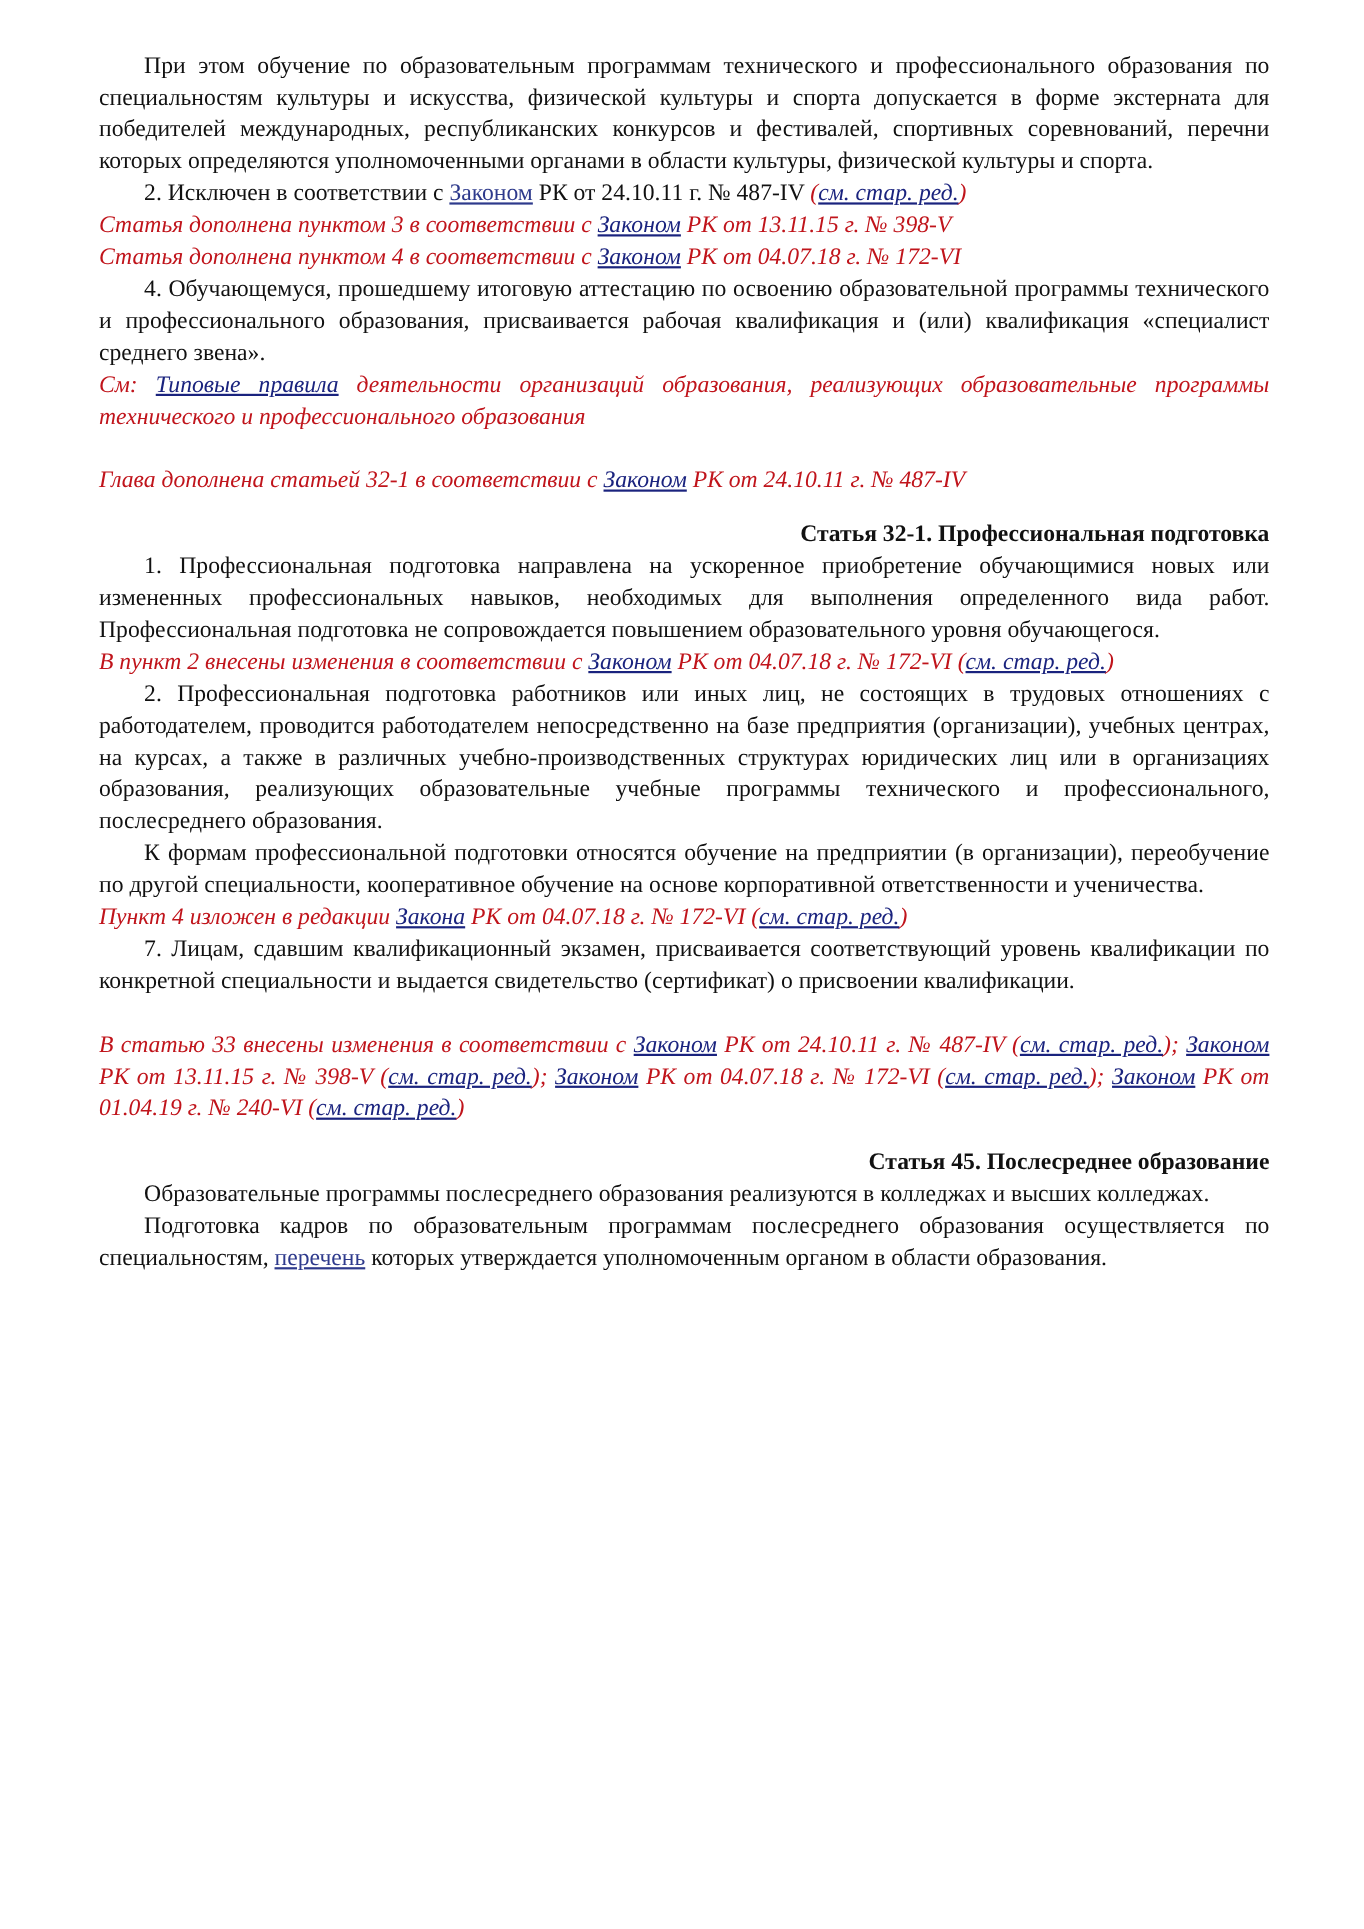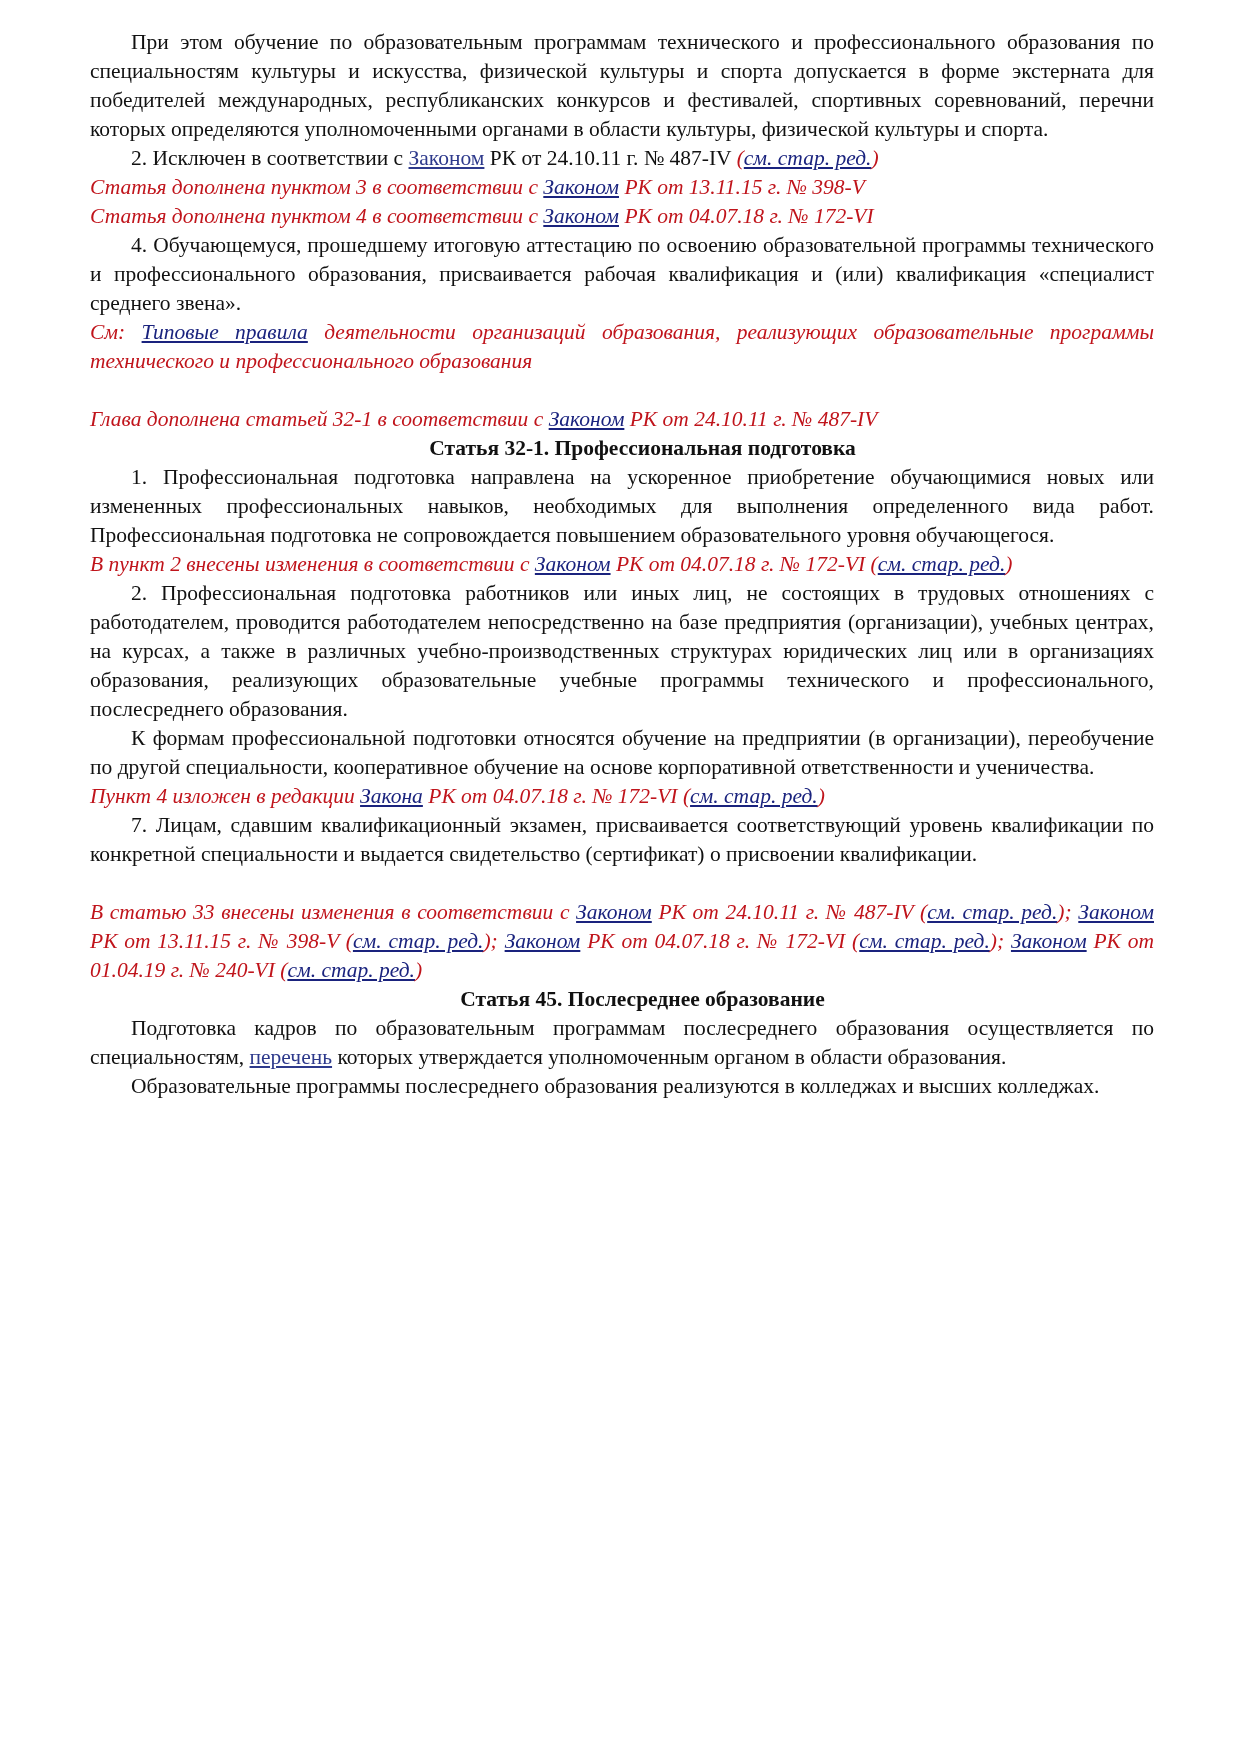--- a/index.html
+++ b/index.html
@@ -1,28 +1,28 @@
 <!DOCTYPE html>
 <html><head>
 <meta charset="utf-8">
 <style>
   html, body { margin: 0; padding: 0; background: #ffffff; }
   body { width: 1240px; height: 1754px; position: relative; overflow: hidden; }
   .page {
-    position: absolute; left: 90px; top: 28px; width: 1064px;
+    position: absolute; left: 90px; top: 45px; width: 1064px;
     font-family: "Liberation Serif", "DejaVu Serif", serif;
     font-size: 21.5px; line-height: 29px; color: #111111;
   }
   p { margin: 0; text-align: justify; }
   .indent { text-indent: 41px; }
   .note { color: #c0141b; font-style: italic; }
   a, .link { color: #1a237e; text-decoration: underline; cursor: pointer; }
   .plain-link { color: #2e3a8c; }
   .note .link { color: #1a237e; }
-  .heading { font-weight: bold; text-indent: 41px; text-align: center; }
+  .heading { font-weight: bold; text-indent: 41px; text-align: right; margin-top: 20px; }
   .gap { height: 29px; }
 </style>
 </head>
 <body>
 
 <div class="page">
 
   <p class="indent">При этом обучение по образовательным программам технического и профессионального образования по специальностям культуры и искусства, физической культуры и спорта допускается в форме экстерната для победителей международных, республиканских конкурсов и фестивалей, спортивных соревнований, перечни которых определяются уполномоченными органами в области культуры, физической культуры и спорта.</p>
 
   <p class="indent">
@@ -70,20 +70,20 @@
   </p>
 
   <p class="indent">7. Лицам, сдавшим квалификационный экзамен, присваивается соответствующий уровень квалификации по конкретной специальности и выдается свидетельство (сертификат) о присвоении квалификации.</p>
 
   <div class="gap"></div>
 
   <p class="note" id="multi-note"><span>В статью 33 внесены изменения в соответствии с </span><span class="link">Законом</span><span> РК от 24.10.11 г. № 487-IV (</span><span class="link">см. стар. ред.</span><span>); </span><span class="link">Законом</span><span> РК от 13.11.15 г. № 398-V (</span><span class="link">см. стар. ред.</span><span>); </span><span class="link">Законом</span><span> РК от 04.07.18 г. № 172-VI (</span><span class="link">см. стар. ред.</span><span>); </span><span class="link">Законом</span><span> РК от 01.04.19 г. № 240-VI (</span><span class="link">см. стар. ред.</span><span>)</span></p>
 
   <p class="heading">Статья 45. Послесреднее образование</p>
 
+  <p class="indent">Образовательные программы послесреднего образования реализуются в колледжах и высших колледжах.</p>
+
   <p class="indent">
     <span>Подготовка кадров по образовательным программам послесреднего образования осуществляется по специальностям, </span><span class="link plain-link">перечень</span><span> которых утверждается уполномоченным органом в области образования.</span>
   </p>
-
-  <p class="indent">Образовательные программы послесреднего образования реализуются в колледжах и высших колледжах.</p>
 
 
 </div>
 
 </body></html>

